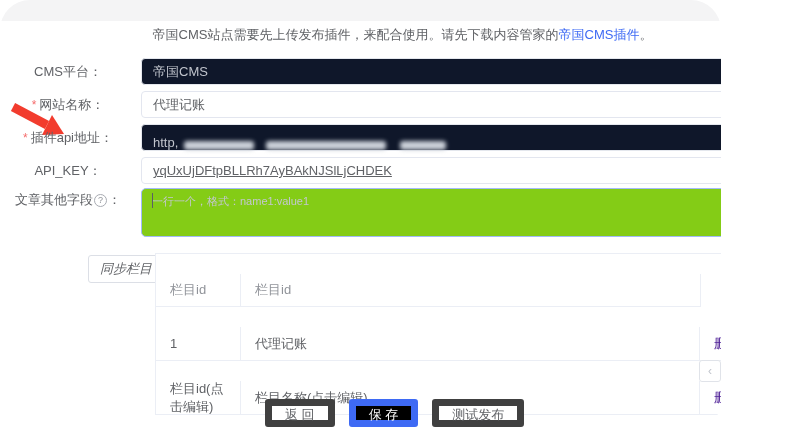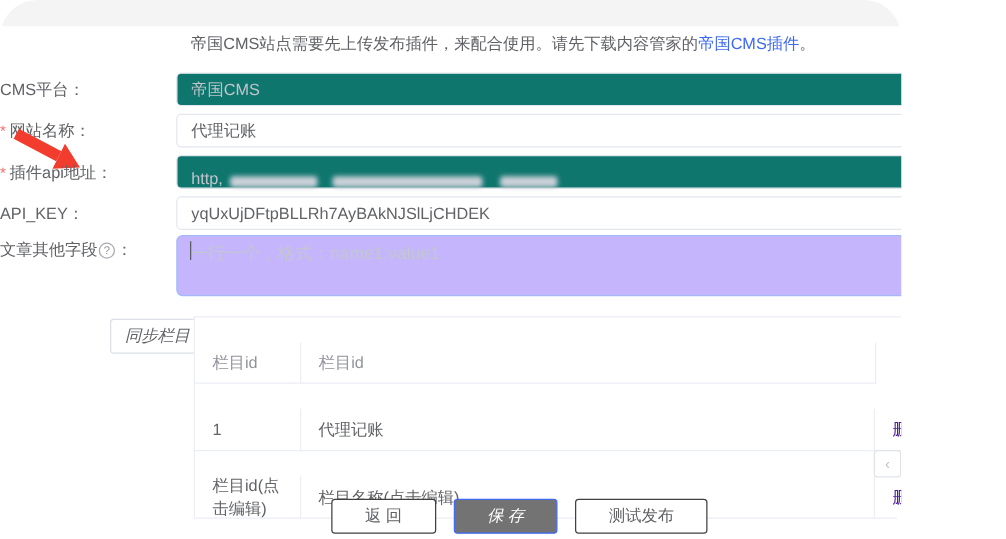--- a/index.html
+++ b/index.html
@@ -9,37 +9,37 @@
     background:#fff; font-family:"Liberation Sans","DejaVu Sans",sans-serif;
     font-size:13px; color:#606266;border-radius:30px;
   }
   .topbar { position:absolute; top:0; left:0; width:805px; height:21px; background:#f4f4f5; }
 
   .notice { position:absolute; top:26px; left:0; width:805px; text-align:center; color:#606266; }
   .notice a { color:#3e6af4; text-decoration:none; cursor:pointer; }
 
   .form-label {
     position:absolute; left:0; width:136px; text-align:right; height:27px;
-    display:flex; align-items:center; justify-content:flex-start; color:#606266; white-space:nowrap;
+    display:flex; align-items:center; justify-content:center; color:#606266; white-space:nowrap;
   }
   .req { color:#f56c6c; margin-right:3px; font-size:12px; }
   .fld {
     position:absolute; left:141px; width:627px; height:27px;
     border:1px solid #e3e6ef; border-radius:4px; background:#fff;
     padding:0 11px; font-family:inherit; font-size:13px; color:#606266; outline:none;
   }
-  .fld:disabled, .fld.disabled { background:#0f766e; border-color:#e4e7ed; color:#c0c4cc; }
+  .fld:disabled, .fld.disabled { background:#0f172a; border-color:#e4e7ed; color:#c0c4cc; }
 
   .api-url { display:flex; align-items:flex-end; }
   .blurblob { display:inline-block; height:9px; border-radius:3px; background:#ccd1d9; filter:blur(2px); }
 
   .ta {
     position:absolute; left:141px; top:188px; width:627px; height:49px;
-    border:1px solid #a2bbf8; border-radius:5px; background:#c4b5fd;
-    padding:5px 10px; font-family:inherit; font-size:14px; color:#606266;
+    border:1px solid #a2bbf8; border-radius:5px; background:#84cc16;
+    padding:5px 10px; font-family:inherit; font-size:11px; color:#606266;
     resize:none; outline:none;
   }
   .ta::placeholder { color:#c3c7cf; }
   .caret { position:absolute; left:152px; top:193px; width:1px; height:15px; background:#5a5e66; }
   .resize-grip {
     position:absolute; left:756px; top:226px; width:9px; height:9px;
     background:repeating-linear-gradient(135deg, transparent 0 2px, #b9c6e8 2px 3px);
   }
 
   .help-icon {
@@ -72,24 +72,24 @@
   .pager { position:absolute; top:360px; left:699px; display:flex; gap:5px; align-items:center; }
   .pg {
     width:22px; height:22px; border:1px solid #e0e3e9; border-radius:3px; background:#fff;
     display:flex; align-items:center; justify-content:center;
     color:#c0c4cc; font-size:12px; cursor:pointer; font-family:inherit;
   }
   .pg.active { border-color:#3e6af4; color:#3e6af4; }
 
   .footer { position:absolute; left:265px; top:399px; display:flex; gap:14px; }
   .btn {
-    height:28px; padding:0 26px; border-radius:3px; font-size:13px; font-family:inherit;
-    background:#fff; border:1px solid #404040; color:#606266; cursor:pointer; white-space:nowrap;
+    height:28px; padding:0 13px; border-radius:3px; font-size:13px; font-family:inherit;
+    background:#fff; border:7px solid #404040; color:#606266; cursor:pointer; white-space:nowrap;
   }
-  .btn.primary { background:#737373; border-color:#3e6af4; color:#fff;font-style:italic; }
+  .btn.primary { background:#000000; border-color:#3e6af4; color:#fff; }
 </style>
 </head>
 <body>
 
 <div class="page">
 
   <div class="topbar"></div>
 
   <div class="notice">
     <span>帝国CMS站点需要先上传发布插件，来配合使用。请先下载内容管家的</span><a>帝国CMS插件</a><span>。</span>
@@ -117,21 +117,21 @@
   <div class="fld disabled api-url" style="top:124px">
     <span>http,</span>
     <span class="blurblob" style="width:70px;margin-left:6px"></span>
     <span class="blurblob" style="width:120px;margin-left:12px"></span>
     <span class="blurblob" style="width:46px;margin-left:14px"></span>
   </div>
 
   <div class="form-label" style="top:157px">
     <span>API_KEY：</span>
   </div>
-  <input class="fld" style="top: 157px;" value="yqUxUjDFtpBLLRh7AyBAkNJSlLjCHDEK">
+  <input class="fld" style="top: 157px; text-decoration: underline;" value="yqUxUjDFtpBLLRh7AyBAkNJSlLjCHDEK">
 
   <div class="form-label" style="top:188px;height:24px">
     <span>文章其他字段</span>
     <span class="help-icon">?</span>
     <span>：</span>
   </div>
   <textarea class="ta" placeholder="一行一个，格式：name1:value1" style=""></textarea>
   <div class="caret"></div>
   <div class="resize-grip"></div>
 

